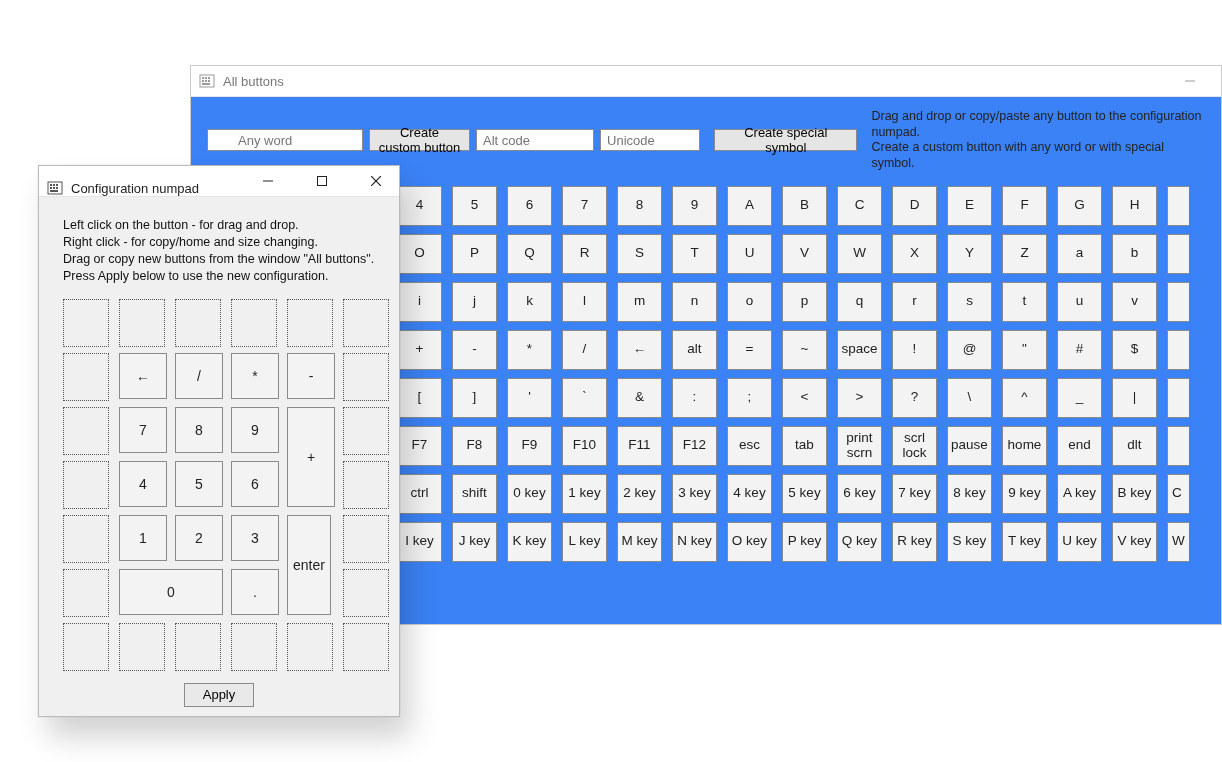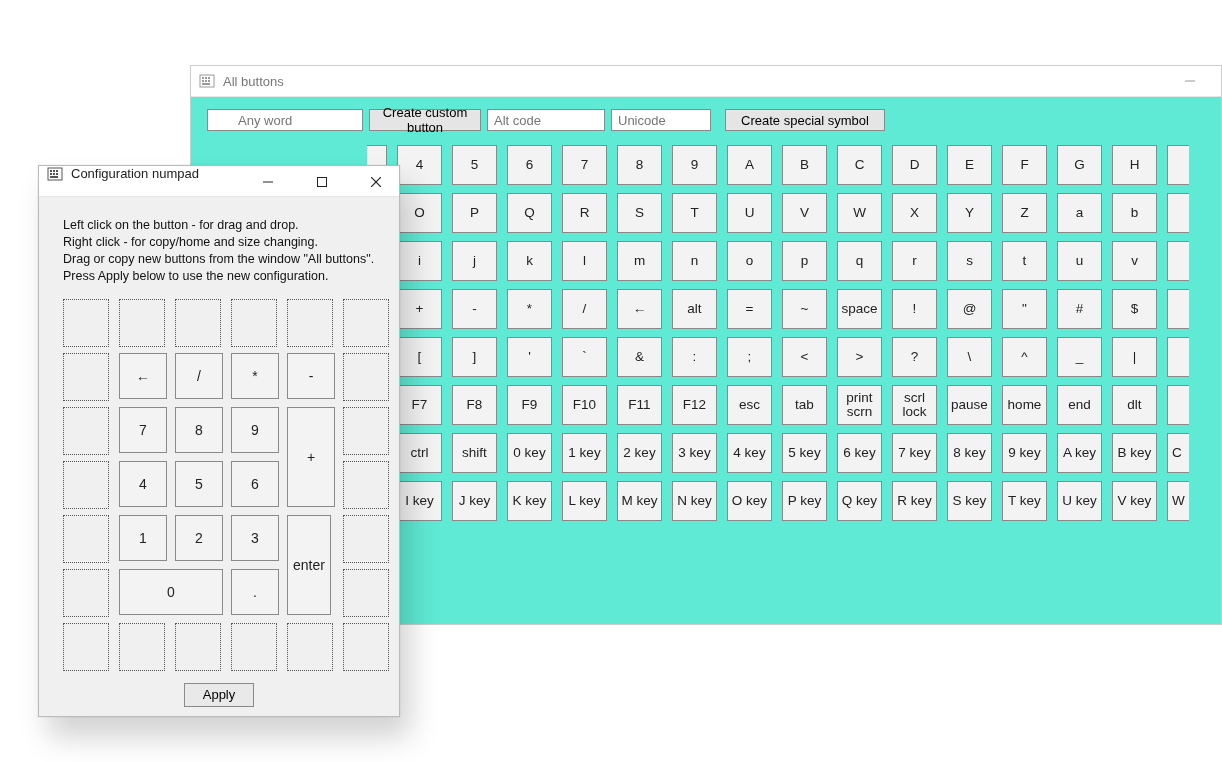--- a/index.html
+++ b/index.html
@@ -16,21 +16,21 @@
   }
 
   
   .all-win {
     position: absolute;
     left: 190px;
     top: 65px;
     width: 1032px;          
     height: 560px;
     border: 1px solid #ccc;
-    background: #5eead4;
+    background: #3b82f6;
   }
   .all-titlebar {
     height: 31px;
     background: #fff;
     border-bottom: 1px solid #e5e5e5;
     display: flex;
     align-items: center;
     padding: 0 8px;
     gap: 8px;
     color: #777;
@@ -120,21 +120,21 @@
     height: 552px;
     background:#f0f0f0;
     border:1px solid #bbb;
     box-shadow: 10px 20px 28px rgba(0,0,0,.18), 0 0 0 1px rgba(0,0,0,.03);
   }
   .cfg-titlebar{
     height: 31px;
     background:#fff;
     border-bottom:1px solid #e5e5e5;
     display:flex;
-    align-items:flex-start;
+    align-items:flex-end;
     padding:0 0 0 8px;
     gap:8px;
   }
   .cfg-title { flex:1; color:#222;}
   .cfg-titlebar .win-btn { width:46px; height:31px; }
 
   .cfg-body { padding: 20px 24px 0 24px; }
   .cfg-instr { font-size: 12.5px; line-height: 1.35; color:#111;}
   .cfg-instr a { color:#0645ad; text-decoration: underline; }
 
@@ -190,20 +190,24 @@
         </svg>
     </span>
   </div>
 
   <div class="toolbar">
     <input class="txt-input anyword" placeholder="Any word" style="">
     <button class="tbtn createcustom">Create custom button</button>
     <input class="txt-input altcode" placeholder="Alt code" style="">
     <input class="txt-input unicode" placeholder="Unicode" style="">
     <button class="tbtn createspecial">Create special symbol</button>
+    <div class="hint-text">
+      <div>Drag and drop or copy/paste any button to the configuration numpad.</div>
+      <div>Create a custom button with any word or with special symbol.</div>
+    </div>
   </div>
 
   <div class="key-grid-wrap" id="key-grid">
 
   <div class="key-row" style="padding-left: 206px; position: relative;">
         <div class="key-btn partial-first" style="position: absolute; left: 176px;"></div>
         <div class="key-btn">4</div>
         <div class="key-btn">5</div>
         <div class="key-btn">6</div>
         <div class="key-btn">7</div>

